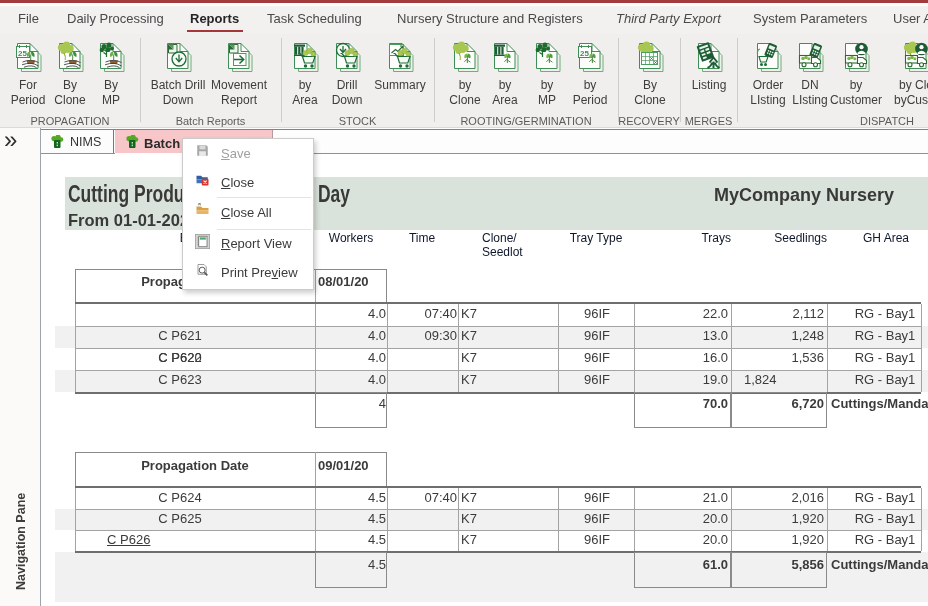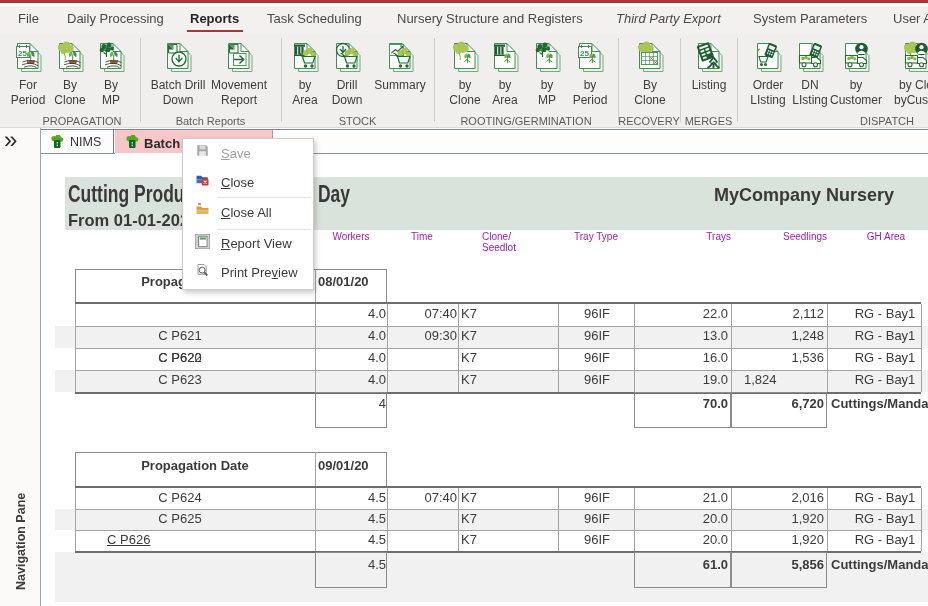--- a/index.html
+++ b/index.html
@@ -23,21 +23,21 @@
 #chev{left:4px;top:126px;font-size:24px;color:#2f2f2f;}
 .dtab{position:absolute;top:130px;height:23px;}
 #tabnims{left:41px;width:72px;background:#fcfcfc;border-right:1px solid #777;}
 #tabbatch{left:115px;width:157px;background:#f6c6c8;border-right:1px solid #b99a9c;}
 .dtab .txt{position:absolute;top:5px;font-size:12.5px;color:#333;}
 #report{left:41px;top:154px;width:887px;height:452px;background:#ffffff;overflow:hidden;}
 #striplineA{left:41px;top:153px;width:74px;height:1px;background:#8a9199;}
 #striplineB{left:272px;top:153px;width:656px;height:1px;background:#8a9199;}
 #greenband{left:24px;top:23px;width:863px;height:53px;background:#dae3db;}
 .h1t{position:absolute;font-weight:bold;color:#393939;white-space:nowrap;}
-.colhead{position:absolute;font-size:10px;color:#a21caf;white-space:nowrap;}
+.colhead{position:absolute;font-size:12px;color:#0f172a;white-space:nowrap;}
 .stripe{position:absolute;left:14px;width:873px;background:#f1f1f1;}
 .cell{position:absolute;font-size:13px;color:#3b3b3b;white-space:nowrap;height:18px;line-height:18px;}
 .b{font-weight:bold;}
 .vline{position:absolute;width:1px;background:#a3a3a3;}
 .hline{position:absolute;height:1px;background:#a3a3a3;}
 .heavy{position:absolute;height:2px;background:#6e6e6e;}
 .gbox{position:absolute;border:1px solid #8a8a8a;}
 #menu{left:182px;top:138px;width:130px;height:150px;background:#fff;border:1px solid #cbcbcb;box-shadow:2px 3px 5px rgba(0,0,0,0.2);z-index:60;}
 .mi{position:absolute;left:38px;font-size:13px;color:#3b3b3b;white-space:nowrap;height:16px;line-height:16px;}
 .mico{position:absolute;left:12px;width:15px;height:15px;}
@@ -421,21 +421,21 @@
           </g>
         </svg>
         <div class="rlab">by Clo<br>byCuste</div>
       </div>
 <div class="gsep" style="left:140px;"></div>
 <div class="gsep" style="left:281px;"></div>
 <div class="gsep" style="left:434px;"></div>
 <div class="gsep" style="left:618px;"></div>
 <div class="gsep" style="left:680px;"></div>
 <div class="gsep" style="left:737px;"></div>
-<div class="glabel" style="left:16px;width:132px;">PROPAGATION</div>
+<div class="glabel" style="left:4px;width:132px;">PROPAGATION</div>
 <div class="glabel" style="left:140px;width:141px;">Batch Reports</div>
 <div class="glabel" style="left:281px;width:153px;">STOCK</div>
 <div class="glabel" style="left:434px;width:184px;">ROOTING/GERMINATION</div>
 <div class="glabel" style="left:618px;width:62px;">RECOVERY</div>
 <div class="glabel" style="left:680px;width:57px;">MERGES</div>
 <div class="glabel" style="left:737px;width:300px;">DISPATCH</div>
 </div>
 <div class="abs" id="ribbonline"></div>
 <div class="abs" id="docbar"></div>
 <div class="abs" id="docbartop"></div>

